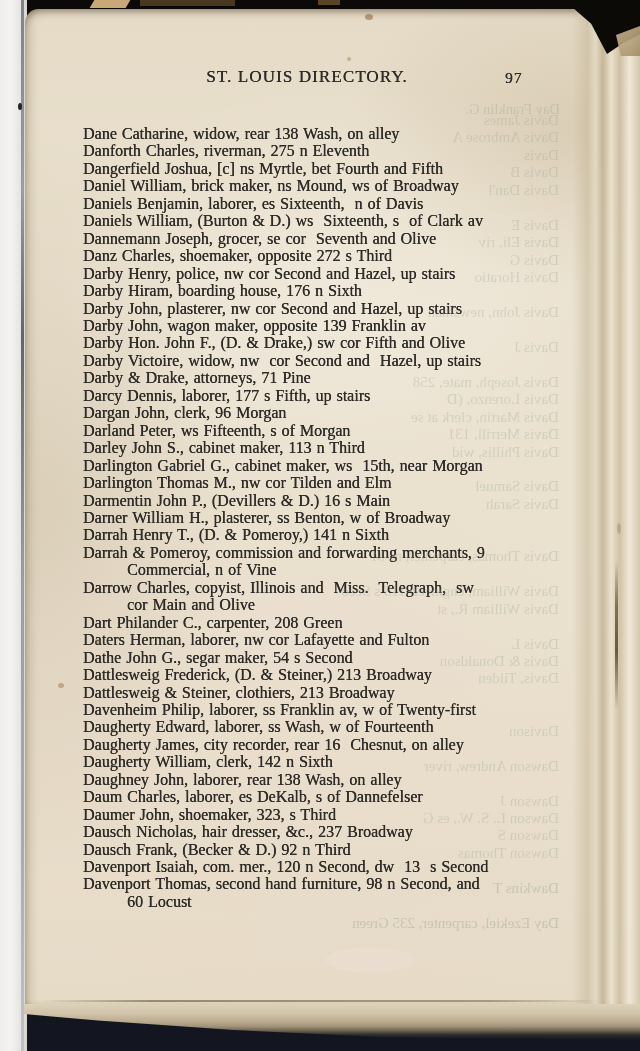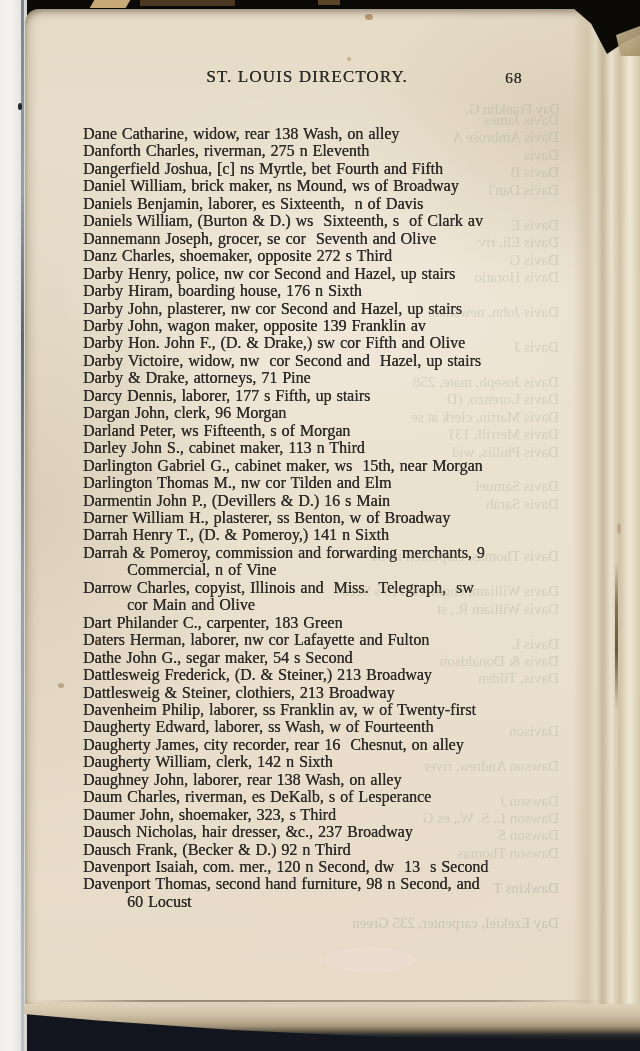--- a/index.html
+++ b/index.html
@@ -121,21 +121,21 @@
   <div class="left-strip">
     <div class="left-strip-line"></div>
     <div class="left-strip-dot"></div>
   </div>
 
   <div class="page">
     <div class="right-edges"></div>
     <div class="edge-crease"></div>
 
     <div class="title">ST. LOUIS DIRECTORY.</div>
-    <div class="pagenum">68</div>
+    <div class="pagenum">97</div>
 
     <div class="ghost-header ghost-line-static" style="position: absolute; left: 205px; top: 92px;">Day Franklin G.</div>
 
     <div class="entries">
         <div class="entry-line">Dane Catharine, widow, rear 138 Wash, on alley</div>
         <div class="entry-line">Danforth Charles, riverman, 275 n Eleventh</div>
         <div class="entry-line">Dangerfield Joshua, [c] ns Myrtle, bet Fourth and Fifth</div>
         <div class="entry-line">Daniel William, brick maker, ns Mound, ws of Broadway</div>
         <div class="entry-line">Daniels Benjamin, laborer, es Sixteenth,  n of Davis</div>
         <div class="entry-line">Daniels William, (Burton &amp; D.) ws  Sixteenth, s  of Clark av</div>
@@ -154,31 +154,31 @@
         <div class="entry-line">Darley John S., cabinet maker, 113 n Third</div>
         <div class="entry-line">Darlington Gabriel G., cabinet maker, ws  15th, near Morgan</div>
         <div class="entry-line">Darlington Thomas M., nw cor Tilden and Elm</div>
         <div class="entry-line">Darmentin John P., (Devillers &amp; D.) 16 s Main</div>
         <div class="entry-line">Darner William H., plasterer, ss Benton, w of Broadway</div>
         <div class="entry-line">Darrah Henry T., (D. &amp; Pomeroy,) 141 n Sixth</div>
         <div class="entry-line">Darrah &amp; Pomeroy, commission and forwarding merchants, 9</div>
         <div class="entry-line indent">Commercial, n of Vine</div>
         <div class="entry-line">Darrow Charles, copyist, Illinois and  Miss.  Telegraph,  sw</div>
         <div class="entry-line indent">cor Main and Olive</div>
-        <div class="entry-line">Dart Philander C., carpenter, 183 Green</div>
+        <div class="entry-line">Dart Philander C., carpenter, 208 Green</div>
         <div class="entry-line">Daters Herman, laborer, nw cor Lafayette and Fulton</div>
         <div class="entry-line">Dathe John G., segar maker, 54 s Second</div>
         <div class="entry-line">Dattlesweig Frederick, (D. &amp; Steiner,) 213 Broadway</div>
         <div class="entry-line">Dattlesweig &amp; Steiner, clothiers, 213 Broadway</div>
         <div class="entry-line">Davenheim Philip, laborer, ss Franklin av, w of Twenty-first</div>
         <div class="entry-line">Daugherty Edward, laborer, ss Wash, w of Fourteenth</div>
         <div class="entry-line">Daugherty James, city recorder, rear 16  Chesnut, on alley</div>
         <div class="entry-line">Daugherty William, clerk, 142 n Sixth</div>
         <div class="entry-line">Daughney John, laborer, rear 138 Wash, on alley</div>
-        <div class="entry-line">Daum Charles, riverman, es DeKalb, s of Lesperance</div>
+        <div class="entry-line">Daum Charles, laborer, es DeKalb, s of Dannefelser</div>
         <div class="entry-line">Daumer John, shoemaker, 323, s Third</div>
         <div class="entry-line">Dausch Nicholas, hair dresser, &amp;c., 237 Broadway</div>
         <div class="entry-line">Dausch Frank, (Becker &amp; D.) 92 n Third</div>
         <div class="entry-line">Davenport Isaiah, com. mer., 120 n Second, dw  13  s Second</div>
         <div class="entry-line">Davenport Thomas, second hand furniture, 98 n Second, and</div>
         <div class="entry-line indent">60 Locust</div>
       </div>
     <div class="ghost-layer">
         <div class="ghost-line" style="top: 103px;">Davis James</div>
         <div class="ghost-line" style="top: 120.45px;">Davis Ambrose A</div>

